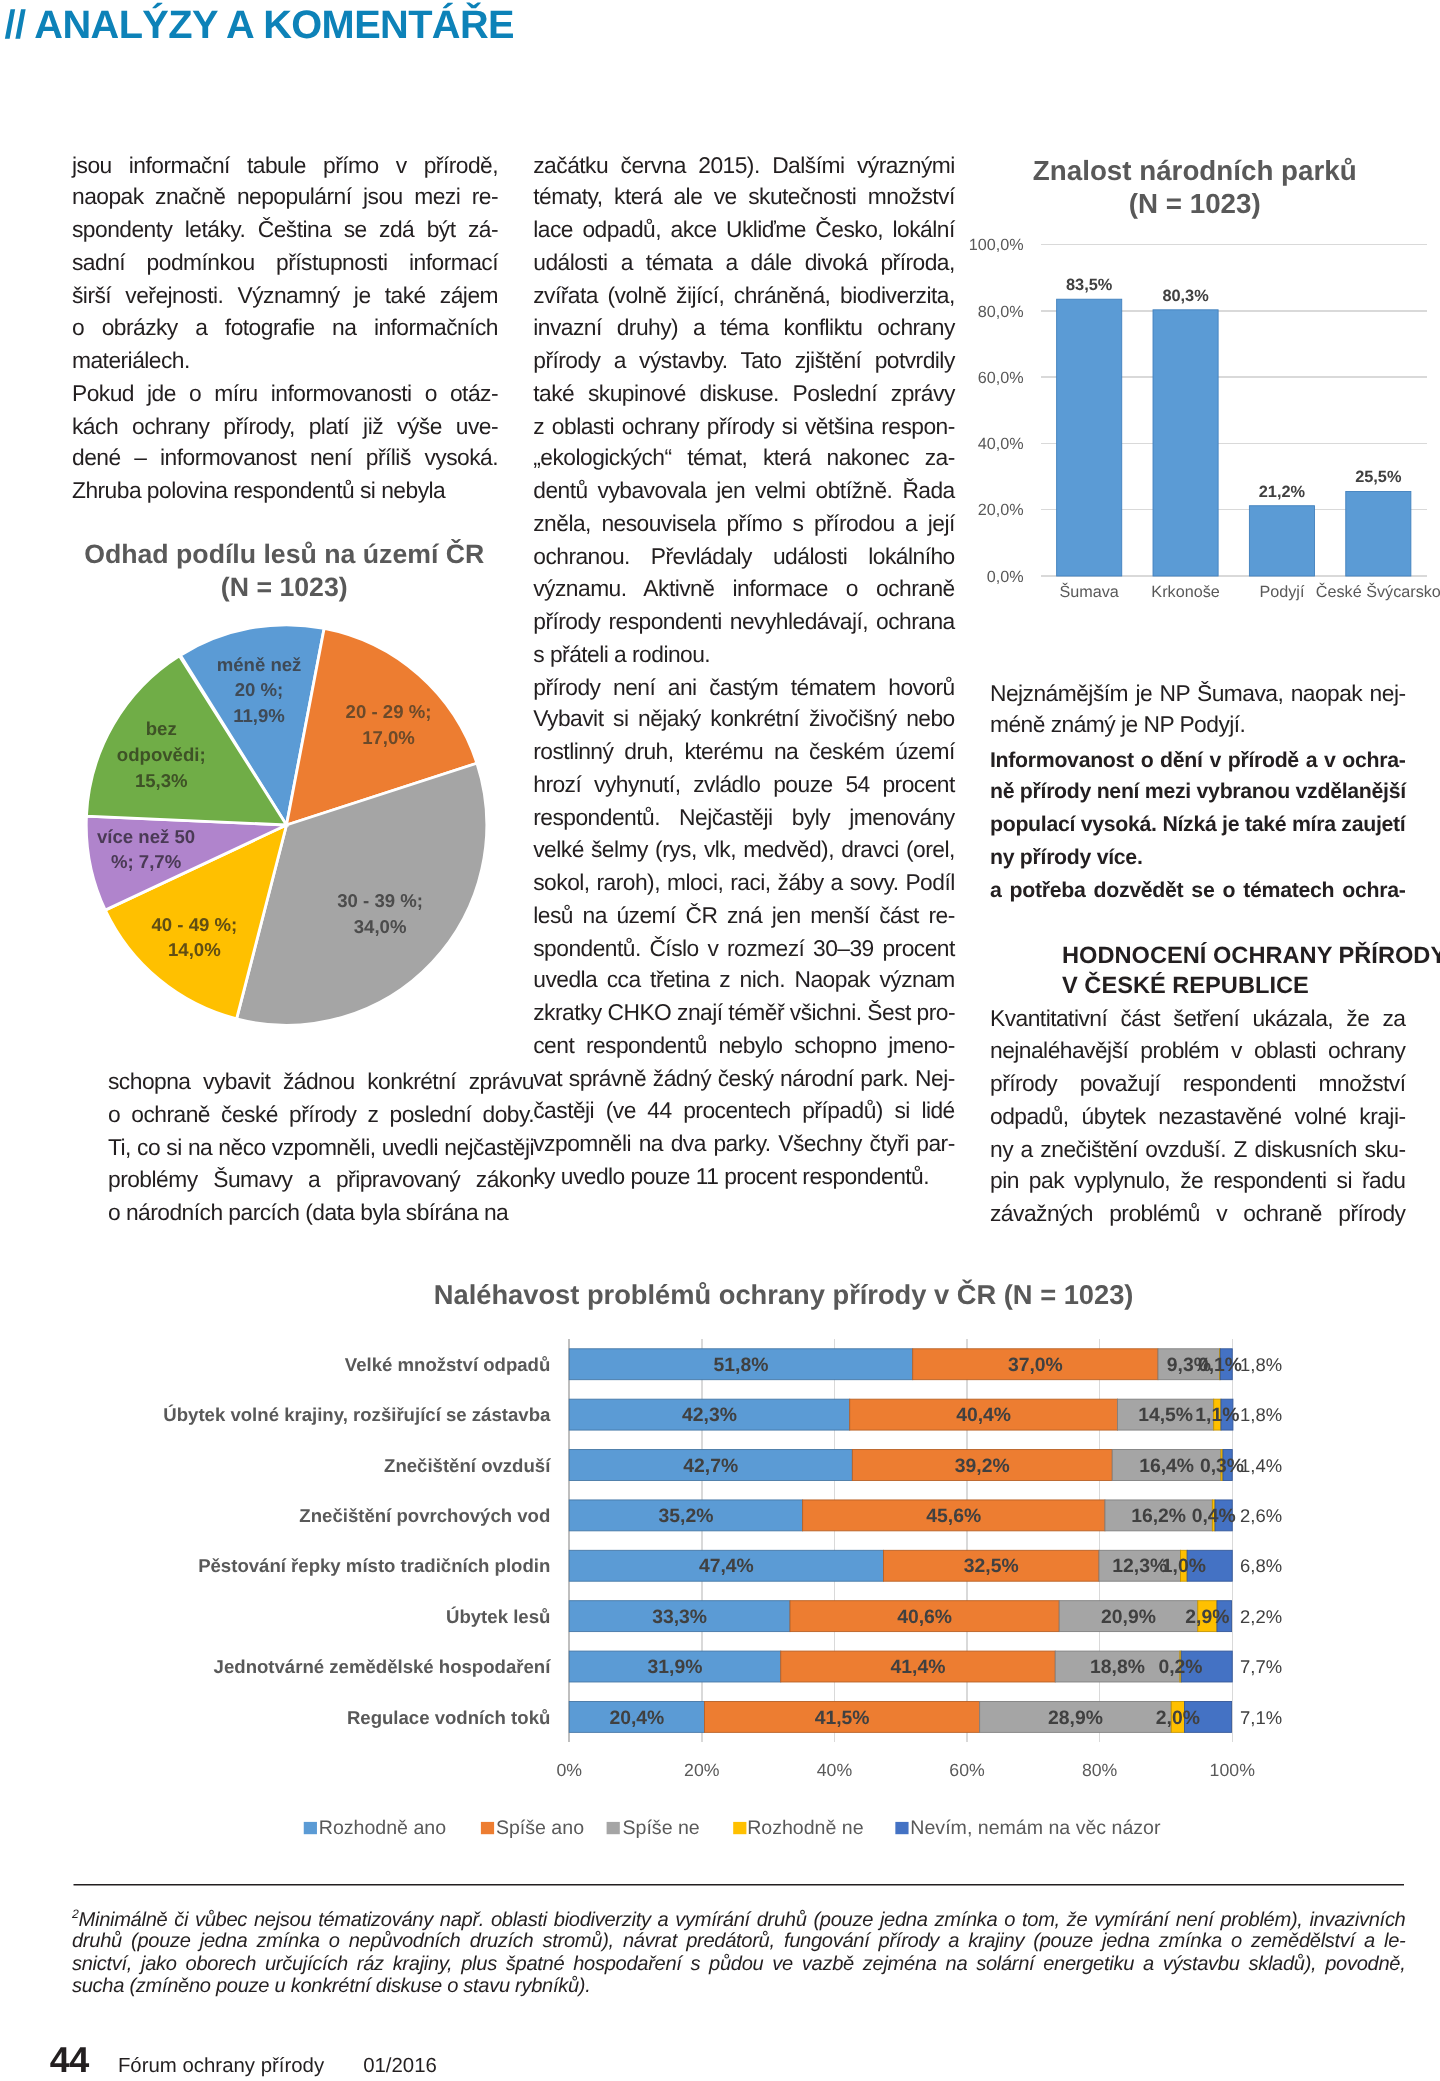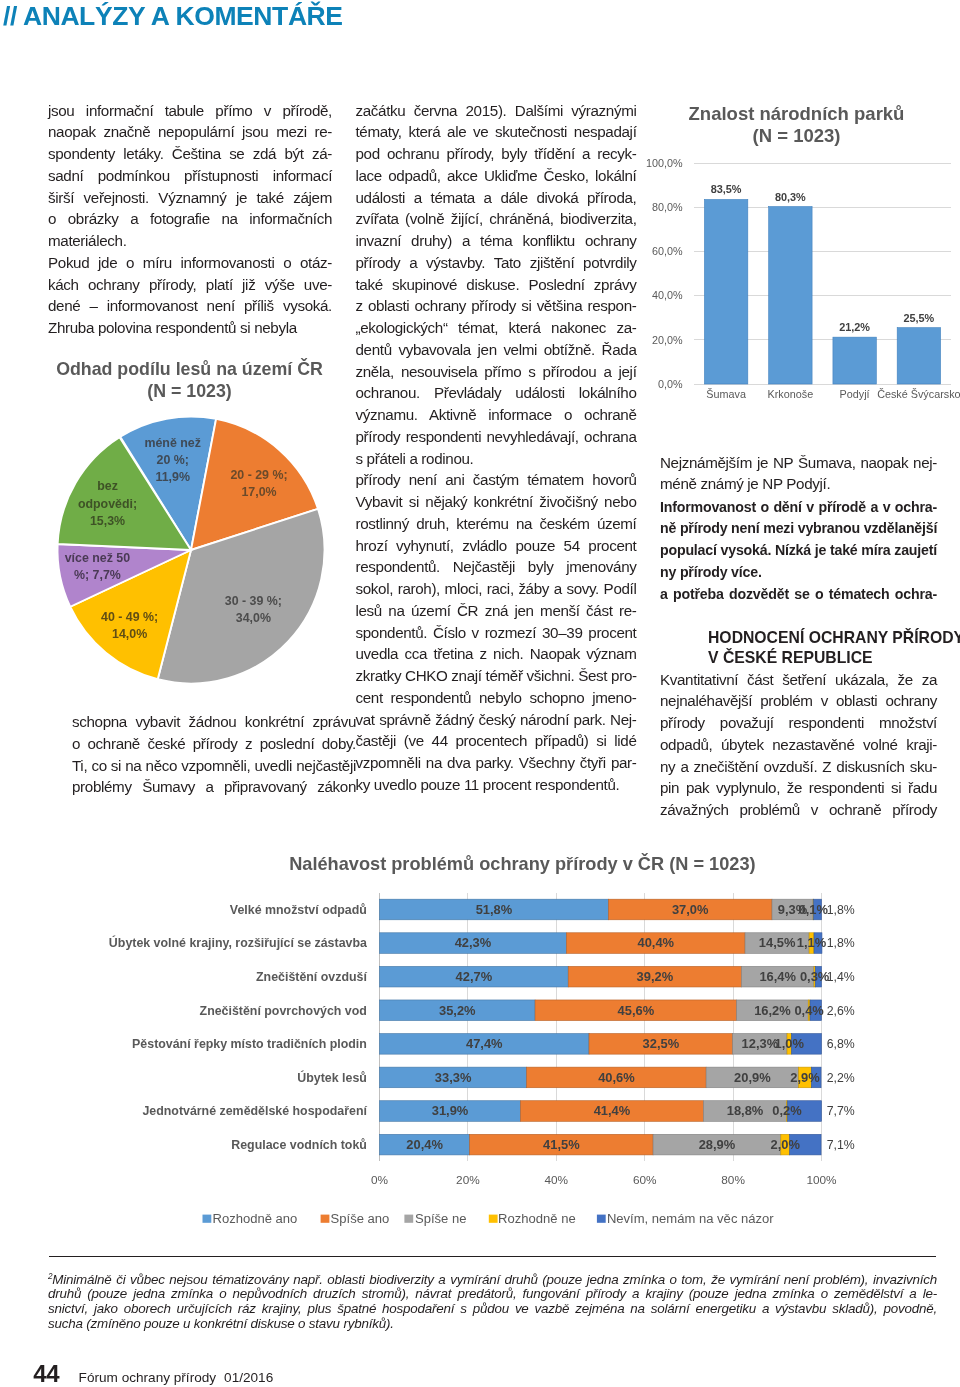--- a/index.html
+++ b/index.html
@@ -33,21 +33,21 @@
   .footnote{position:absolute;left:48px;top:1272.5px;width:889px;font-style:italic;
             font-size:13.4px;letter-spacing:-0.2px;color:#231f20;}
   .footnote .fl{height:14.7px;line-height:14.7px;white-space:nowrap;
                 text-align:justify;text-align-last:justify;}
   .footnote .fl.lastline{text-align-last:left;}
   .footnote sup{font-size:8.2px;vertical-align:super;font-style:italic;line-height:0;}
   .pagefoot{position:absolute;left:33.2px;top:1364px;font-size:13.6px;color:#231f20;
             line-height:19px;white-space:nowrap;}
   .pagefoot .pnum{font-weight:bold;font-size:24px;letter-spacing:-0.3px;}
   .pagefoot .jn{margin-left:19.3px;}
-  .pagefoot .iss{margin-left:8px;}
+  .pagefoot .iss{margin-left:26px;}
 
   
   .chart{position:absolute;}
   svg{display:block;overflow:visible;}
   text{font-family:"Liberation Sans",sans-serif;}
 </style>
 </head>
 <body>
 
 <div class="page">
@@ -63,44 +63,45 @@
   <div class="tl">Pokud jde o míru informovanosti o otáz-</div>
   <div class="tl">kách ochrany přírody, platí již výše uve-</div>
   <div class="tl">dené – informovanost není příliš vysoká.</div>
   <div class="tl lastline">Zhruba polovina respondentů si nebyla</div>
 </div>
 <div class="col c1b">
   <div class="tl">schopna vybavit žádnou konkrétní zprávu</div>
   <div class="tl">o ochraně české přírody z poslední doby.</div>
   <div class="tl">Ti, co si na něco vzpomněli, uvedli nejčastěji</div>
   <div class="tl">problémy Šumavy a připravovaný zákon</div>
+  <div class="tl lastline">o národních parcích (data byla sbírána na</div>
 </div>
 <div class="col c2">
   <div class="tl">začátku června 2015). Dalšími výraznými</div>
-  <div class="tl">tématy, která ale ve skutečnosti nespadají</div>
-  <div class="tl">pod ochranu přírody, byly třídění a recyk-</div>
+  <div class="tl">tématy, která ale ve skutečnosti množství</div>
   <div class="tl">lace odpadů, akce Ukliďme Česko, lokální</div>
   <div class="tl">události a témata a dále divoká příroda,</div>
   <div class="tl">zvířata (volně žijící, chráněná, biodiverzita,</div>
   <div class="tl">invazní druhy) a téma konfliktu ochrany</div>
   <div class="tl">přírody a výstavby. Tato zjištění potvrdily</div>
   <div class="tl">také skupinové diskuse. Poslední zprávy</div>
   <div class="tl">z oblasti ochrany přírody si většina respon-</div>
   <div class="tl">„ekologických“ témat, která nakonec za-</div>
   <div class="tl">dentů vybavovala jen velmi obtížně. Řada</div>
   <div class="tl">zněla, nesouvisela přímo s přírodou a její</div>
   <div class="tl">ochranou. Převládaly události lokálního</div>
   <div class="tl">významu. Aktivně informace o ochraně</div>
   <div class="tl">přírody respondenti nevyhledávají, ochrana</div>
   <div class="tl lastline">s přáteli a rodinou.</div>
   <div class="tl">přírody není ani častým tématem hovorů</div>
   <div class="tl">Vybavit si nějaký konkrétní živočišný nebo</div>
   <div class="tl">rostlinný druh, kterému na českém území</div>
   <div class="tl">hrozí vyhynutí, zvládlo pouze 54 procent</div>
   <div class="tl">respondentů. Nejčastěji byly jmenovány</div>
+  <div class="tl">velké šelmy (rys, vlk, medvěd), dravci (orel,</div>
   <div class="tl">sokol, raroh), mloci, raci, žáby a sovy. Podíl</div>
   <div class="tl">lesů na území ČR zná jen menší část re-</div>
   <div class="tl">spondentů. Číslo v rozmezí 30–39 procent</div>
   <div class="tl">uvedla cca třetina z nich. Naopak význam</div>
   <div class="tl">zkratky CHKO znají téměř všichni. Šest pro-</div>
   <div class="tl">cent respondentů nebylo schopno jmeno-</div>
   <div class="tl">vat správně žádný český národní park. Nej-</div>
   <div class="tl">častěji (ve 44 procentech případů) si lidé</div>
   <div class="tl">vzpomněli na dva parky. Všechny čtyři par-</div>
   <div class="tl lastline">ky uvedlo pouze 11 procent respondentů.</div>

